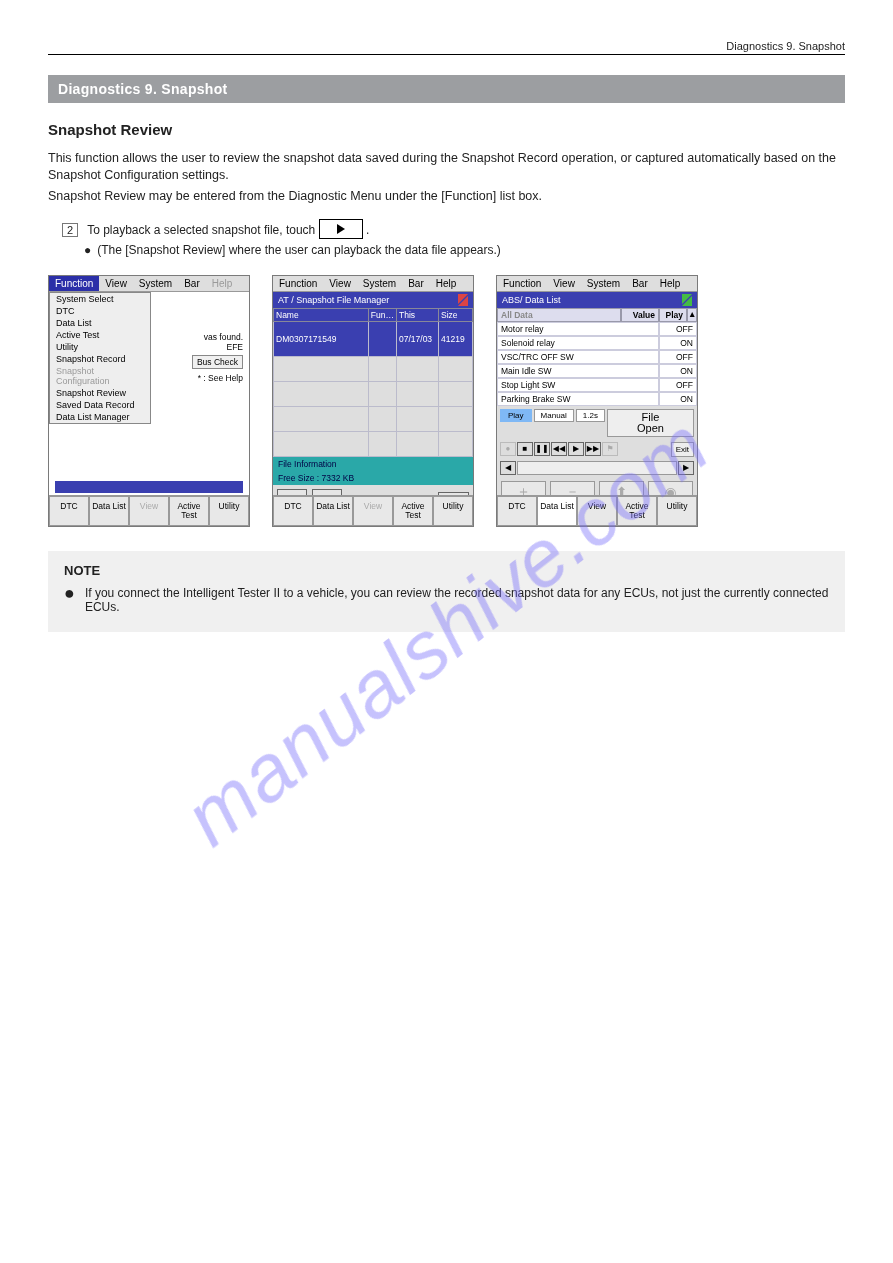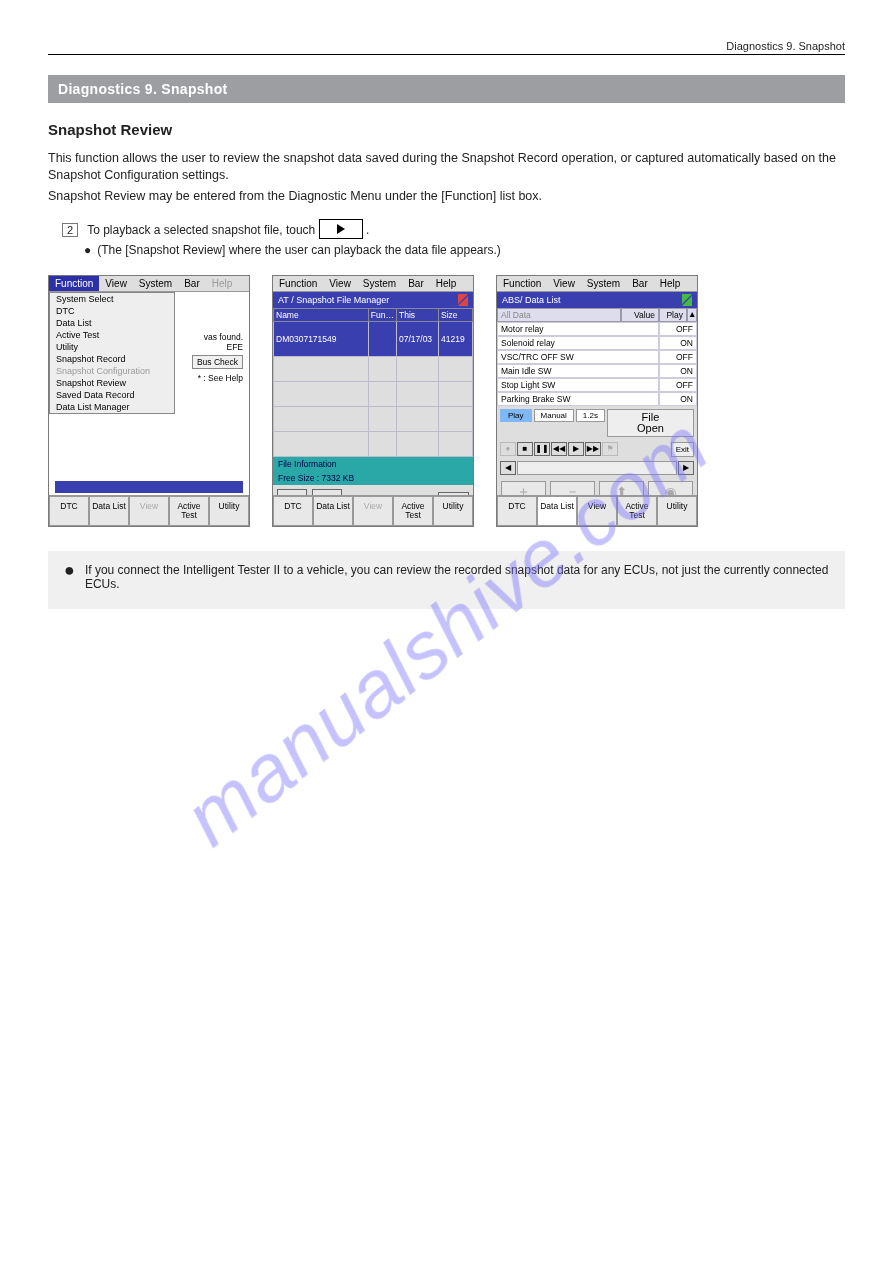--- a/index.html
+++ b/index.html
@@ -48,21 +48,21 @@
   .menubar .sel { background:#2b2fa8; color:#fff; }
   .menubar .dis { color:#9a9a9a; }
   .titlebar { background:#3a3fb0; color:#fff; padding:2px 5px; display:flex; justify-content:space-between; align-items:center; }
   .bolt { width:10px; height:12px; }
   .bolt.red { background:linear-gradient(135deg,#d44 45%,transparent 46%), linear-gradient(315deg,#d44 45%,transparent 46%); }
   .bolt.green { background:linear-gradient(135deg,#4b4 45%,transparent 46%), linear-gradient(315deg,#4b4 45%,transparent 46%); }
   .content { flex:1; overflow:hidden; }
   .dropdown {
     background:#eee;
     border:1px solid #888;
-    width:126px;
+    width:102px;
     margin:0;
     font-size:9px;
   }
   .dropdown div { padding:1px 6px; }
   .dropdown .gray { color:#9a9a9a; }
   .behind { position:absolute; right:6px; top:40px; font-size:8.5px; text-align:right; }
   .behind .btn { border:1px solid #888; background:#f0f0f0; padding:1px 4px; margin-top:3px; display:inline-block; }
   .selrow { background:#3a3fb0; color:#fff; }
   .table { border-collapse:collapse; width:100%; font-size:8.5px; }
   .table th { background:#3a3fb0; color:#fff; border:1px solid #889; padding:1px 2px; font-weight:normal; text-align:left; }
@@ -72,21 +72,21 @@
   .tool-row { display:flex; gap:5px; align-items:center; padding:4px; }
   .sqbtn { border:1px solid #666; background:#e6e6e6; width:30px; height:24px; display:flex; align-items:center; justify-content:center; }
   .exitbtn { border:1px solid #666; background:#e6e6e6; padding:3px 7px; margin-left:auto; font-size:9px; }
   .bottom-tabs { display:flex; border-top:1px solid #999; }
   .bottom-tabs span { flex:1; text-align:center; padding:5px 2px; border:1px solid #999; background:#e8e8e8; font-size:8.5px; line-height:1.05; }
   .bottom-tabs span.active { background:#fff; }
   .bottom-tabs span.dim { color:#aaa; }
   .data-row { display:flex; font-size:8.5px; }
   .data-row .nm { flex:1; padding:1px 3px; border:1px solid #ccd; background:#fff; }
   .data-row .vl { width:38px; text-align:right; padding:1px 3px; border:1px solid #ccd; background:#fff; }
-  .hdr-row .nm, .hdr-row .vl, .hdr-row .un { background:#dde; border:1px solid #99a; }
+  .hdr-row .nm, .hdr-row .vl, .hdr-row .un { background:#dde; border:1px solid #99a;font-weight:bold; }
   .play-controls { display:flex; gap:2px; padding:3px; align-items:flex-start; font-size:8px; }
   .play-controls .lbl { background:#7fb8f5; padding:2px 8px; }
   .play-controls .mode { background:#fff; border:1px solid #999; padding:1px 6px; }
   .play-controls .side { border:1px solid #999; background:#eee; padding:2px 19px; margin-left:auto; font-size:11px; text-align:center; line-height:1; }
   .ctl-row { display:flex; gap:1px; padding:2px 3px; }
   .ctl-row .c { border:1px solid #666; background:#ddd; width:16px; height:14px; display:flex; align-items:center; justify-content:center; font-size:8px; }
   .ctl-row .c.dim { color:#aaa; border-color:#bbb; }
   .bigbtns { display:flex; gap:4px; padding:4px; }
   .bigbtns .b { flex:1; border:1px solid #999; background:#e8e8e8; height:22px; display:flex; align-items:center; justify-content:center; color:#aaa; font-size:14px; }
   .note-box { background:#f0f0f0; margin:24px 0 0 0; padding:12px 16px 18px 16px; }
@@ -331,19 +331,20 @@
         <span class="active">Data List</span>
         <span>View</span>
         <span>Active Test</span>
         <span>Utility</span>
       </div>
     </div>
 
   </div>
 
   <div class="note-box">
+    <h3>NOTE</h3>
     <div class="bul">
       <span class="disc">●</span>
       <span>If you connect the Intelligent Tester II to a vehicle, you can review the recorded snapshot data for any ECUs, not just the currently connected ECUs.</span>
     </div>
   </div>
 
 </div>
 
 </body></html>

